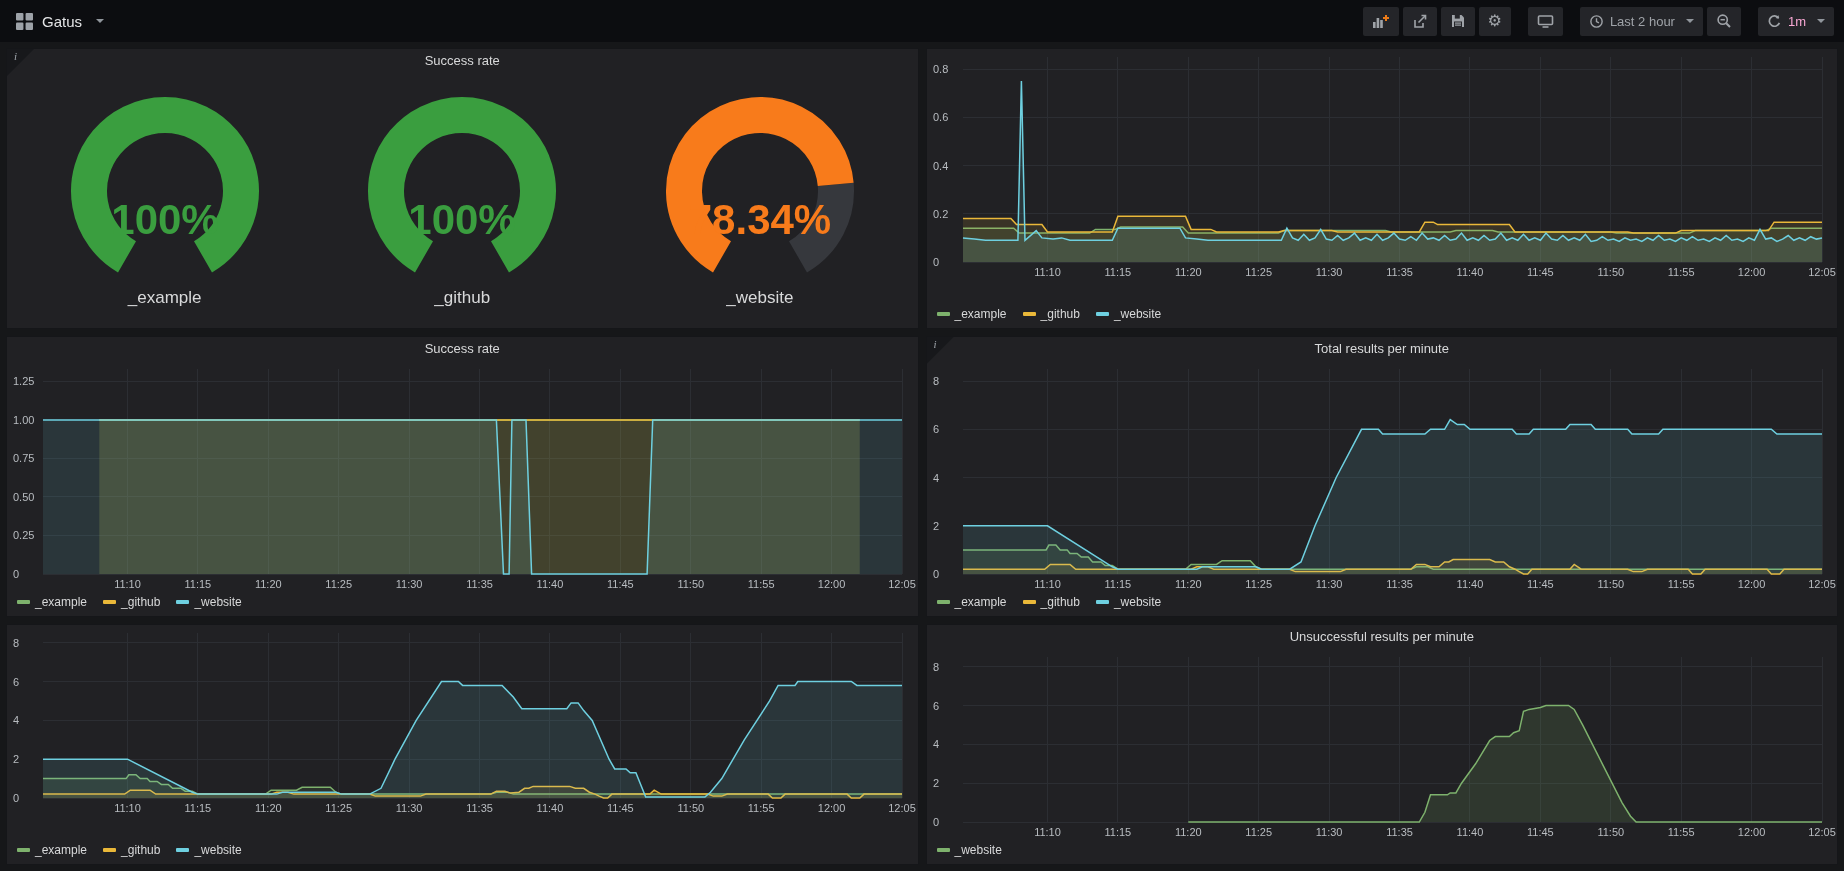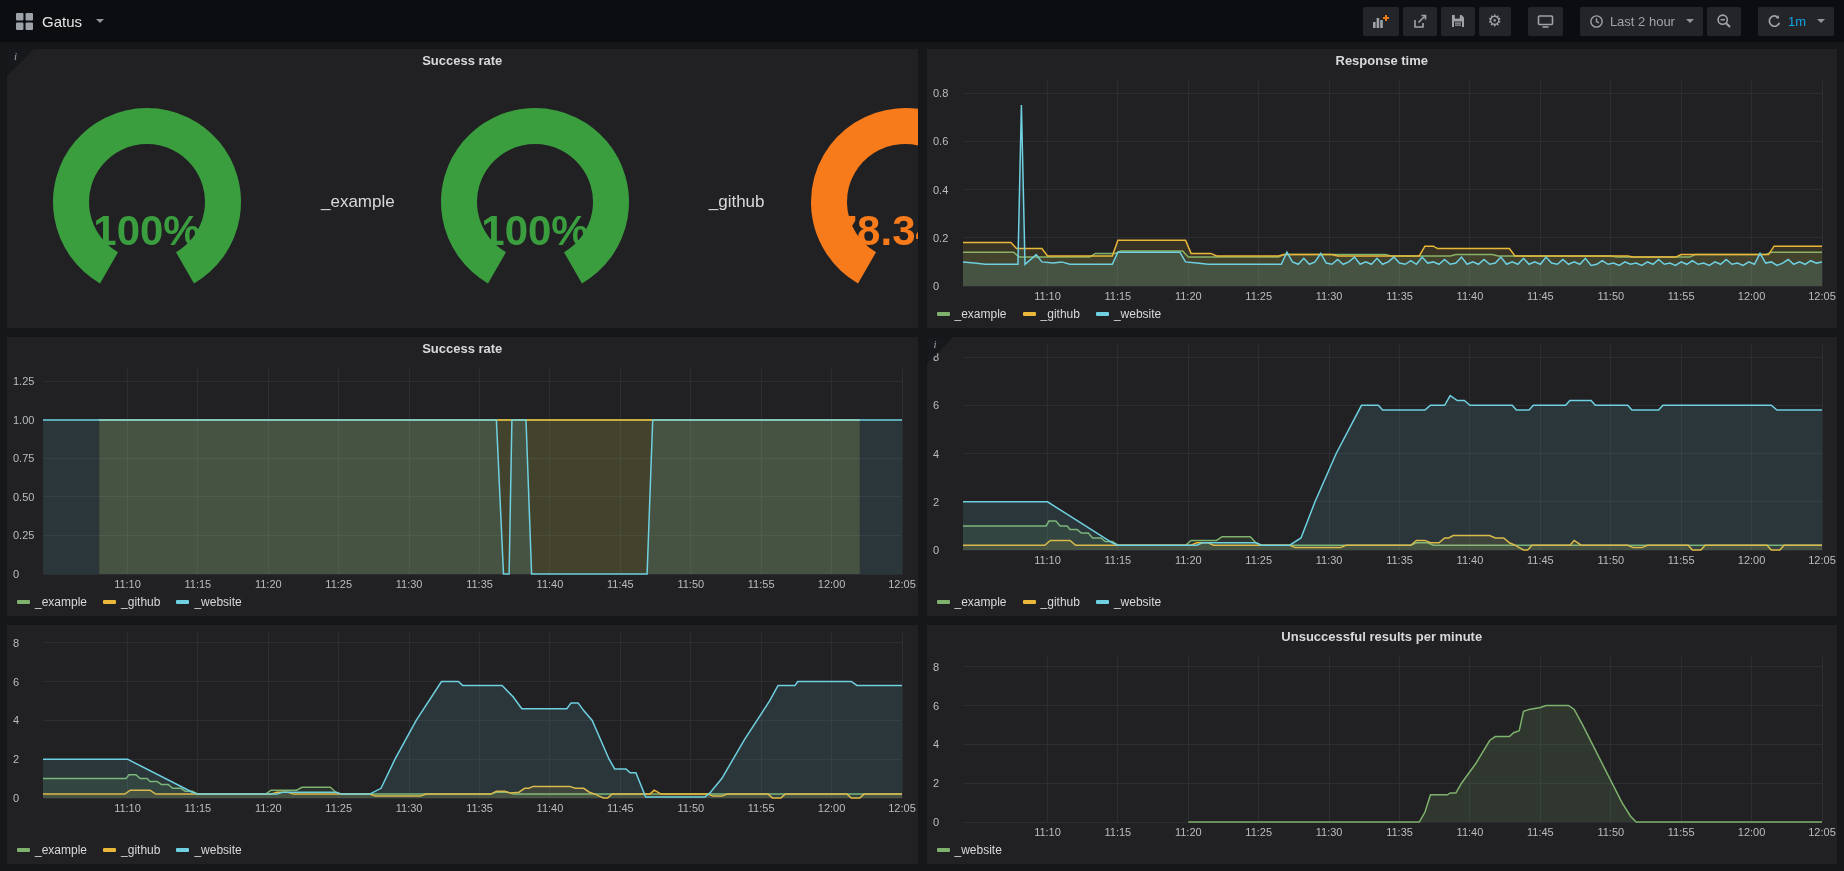--- a/index.html
+++ b/index.html
@@ -9,43 +9,43 @@
   .navbar{height:42px;background:#0c0d10;display:flex;align-items:center;
           justify-content:space-between;padding:0 10px;}
   .brand{display:flex;align-items:center;gap:9px;cursor:pointer;padding:0 6px;}
   .brand-name{font-size:15px;font-weight:500;color:#e4e5e6;}
   .caret{width:0;height:0;border-left:4px solid transparent;border-right:4px solid transparent;
          border-top:4px solid #90969c;display:inline-block;margin-left:5px;}
   .nav-right{display:flex;align-items:center;gap:4px;}
   .nav-btn{height:29px;background:#242529;border-radius:2px;display:flex;align-items:center;
            justify-content:center;padding:0 9px;gap:6px;cursor:pointer;color:#9fa3a8;font-size:13px;}
   .spacer{width:9px;}
-  .orange{color:#0ea5e9;font-weight:500;}
+  .orange{color:#f9a8d4;font-weight:500;}
   .gear-glyph{font-size:16px;line-height:16px;color:#9fa3a8;font-family:"DejaVu Sans",sans-serif;}
   
   .dashboard{padding:6px;display:grid;grid-template-columns:1fr 1fr;
              grid-template-rows:281px 281px 241px;gap:7px;}
   .panel{background:#212124;border:1px solid #151619;position:relative;
          display:flex;flex-direction:column;overflow:hidden;}
-  .panel-title{height:24px;line-height:24px;text-align:center;font-size:13px;font-weight:700;
+  .panel-title{height:24px;line-height:24px;text-align:center;font-size:13px;font-weight:400;
                color:#d8d9da;flex:none;cursor:pointer;white-space:nowrap;}
   .chart{flex:1 1 auto;min-height:0;position:relative;}
   .legend{height:20px;flex:none;display:flex;gap:16px;align-items:center;padding:0 10px 4px;}
   .legend-item{display:flex;align-items:center;gap:5px;font-size:12px;color:#d8d9da;cursor:pointer;}
   .legend-swatch{width:13px;height:4px;border-radius:1px;flex:none;}
   .grid-line{stroke:#2c2e33;stroke-width:1;shape-rendering:crispEdges;}
   text.tick{font-size:11px;fill:#b8bcc0;}
   .mid{text-anchor:middle;}
   .info-corner{position:absolute;top:0;left:0;width:27px;height:27px;background:#17181b;
                clip-path:polygon(0 0,100% 0,0 100%);z-index:2;cursor:pointer;}
   .info-i{position:absolute;top:1px;left:7px;font-size:11px;font-style:italic;z-index:3;
           font-family:"Liberation Serif","DejaVu Serif",serif;color:#a0a6ac;pointer-events:none;}
   
   .gauge-row{flex:1;display:flex;align-items:center;justify-content:space-evenly;}
-  .gauge-block{display:flex;flex-direction:row;align-items:center;gap:34px;}
+  .gauge-block{display:flex;flex-direction:column;align-items:center;}
   .gauge-label{font-size:17px;color:#d8d9da;margin-top:2px;}
   .gauge-value{font-weight:bold;font-family:"Liberation Sans","DejaVu Sans",sans-serif;}
 </style>
 </head>
 <body>
 
 <div class="navbar">
   <div class="brand">
     <svg width="17" height="17" viewBox="0 0 16 16">
       <rect x="0" y="0" width="7" height="7" rx="1" fill="#9da2a8"></rect>
@@ -145,21 +145,20 @@
             <path d="M 215.71 90.40 A 76 76 0 0 1 178.00 162.82" stroke="#36383d" stroke-width="36" fill="none"></path>
             <path d="M 102.00 162.82 A 76 76 0 1 1 215.71 90.40" stroke="#f87b1b" stroke-width="36" fill="none"></path>
             <text x="140" y="140" text-anchor="middle" font-size="42" fill="#f87b1b" class="gauge-value">78.34%</text>
           </svg>
           <div class="gauge-label">_website</div>
         </div>
       </div>
   </div>
 
   <div class="panel">
-    <div class="panel-title">Response time</div>
     <div class="chart"><svg width="911" height="231">
           <line x1="36" y1="213" x2="895" y2="213" class="grid-line"></line>
           <text x="6" y="217" class="tick">0</text>
           <line x1="36" y1="164.76470588235293" x2="895" y2="164.76470588235293" class="grid-line"></line>
           <text x="6" y="168.76470588235293" class="tick">0.2</text>
           <line x1="36" y1="116.52941176470587" x2="895" y2="116.52941176470587" class="grid-line"></line>
           <text x="6" y="120.52941176470587" class="tick">0.4</text>
           <line x1="36" y1="68.29411764705881" x2="895" y2="68.29411764705881" class="grid-line"></line>
           <text x="6" y="72.29411764705881" class="tick">0.6</text>
           <line x1="36" y1="20.05882352941174" x2="895" y2="20.05882352941174" class="grid-line"></line>
@@ -269,20 +268,21 @@
         <span class="legend-item">
           <i class="legend-swatch" style="background: rgb(110, 208, 224);"></i>
           <span>_website</span>
         </span>
       </div>
   </div>
 
   <div class="panel">
     <div class="info-corner"></div>
     <div class="info-i">i</div>
+    <div class="panel-title">Total results per minute</div>
     <div class="chart"><svg width="911" height="231">
           <line x1="36" y1="213" x2="895" y2="213" class="grid-line"></line>
           <text x="6" y="217" class="tick">0</text>
           <line x1="36" y1="164.76470588235293" x2="895" y2="164.76470588235293" class="grid-line"></line>
           <text x="6" y="168.76470588235293" class="tick">2</text>
           <line x1="36" y1="116.52941176470588" x2="895" y2="116.52941176470588" class="grid-line"></line>
           <text x="6" y="120.52941176470588" class="tick">4</text>
           <line x1="36" y1="68.29411764705881" x2="895" y2="68.29411764705881" class="grid-line"></line>
           <text x="6" y="72.29411764705881" class="tick">6</text>
           <line x1="36" y1="20.058823529411768" x2="895" y2="20.058823529411768" class="grid-line"></line>

